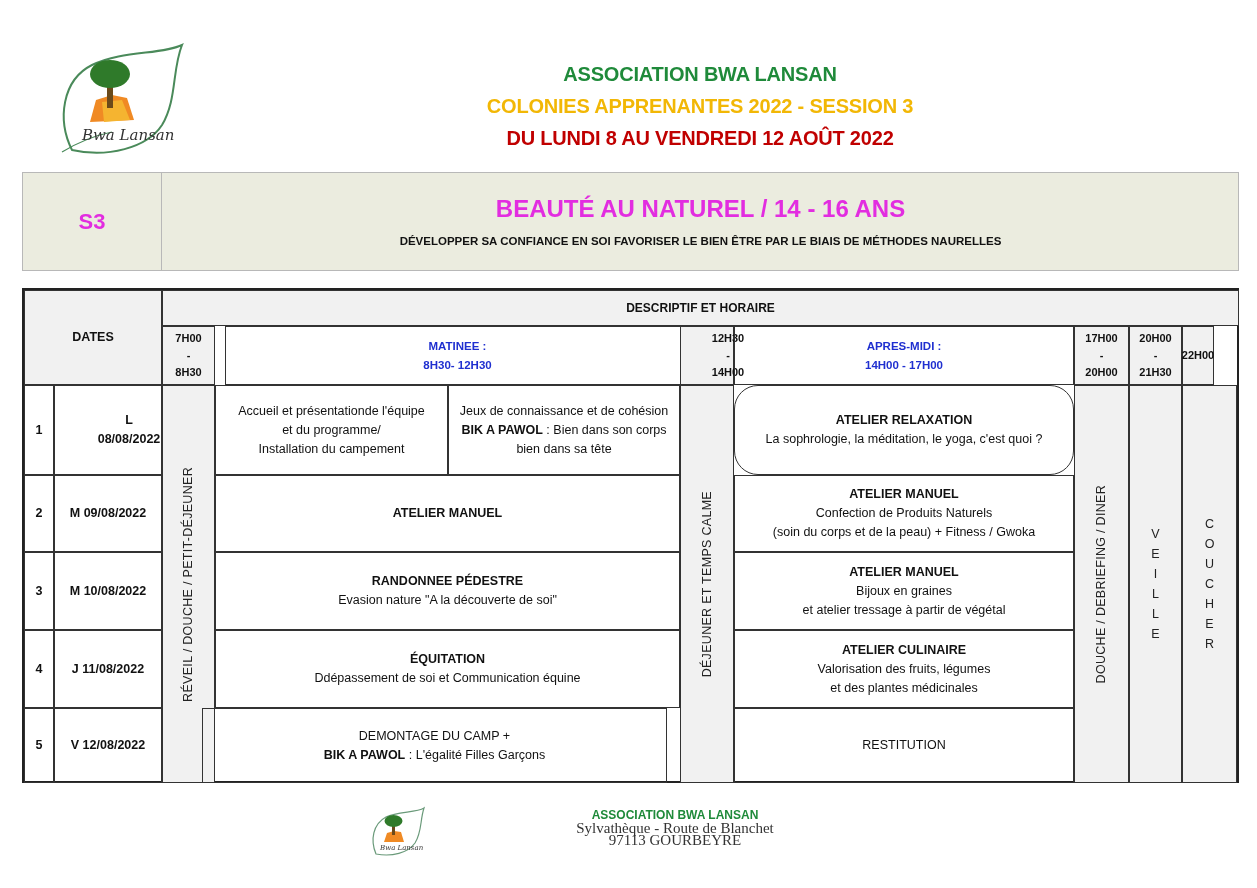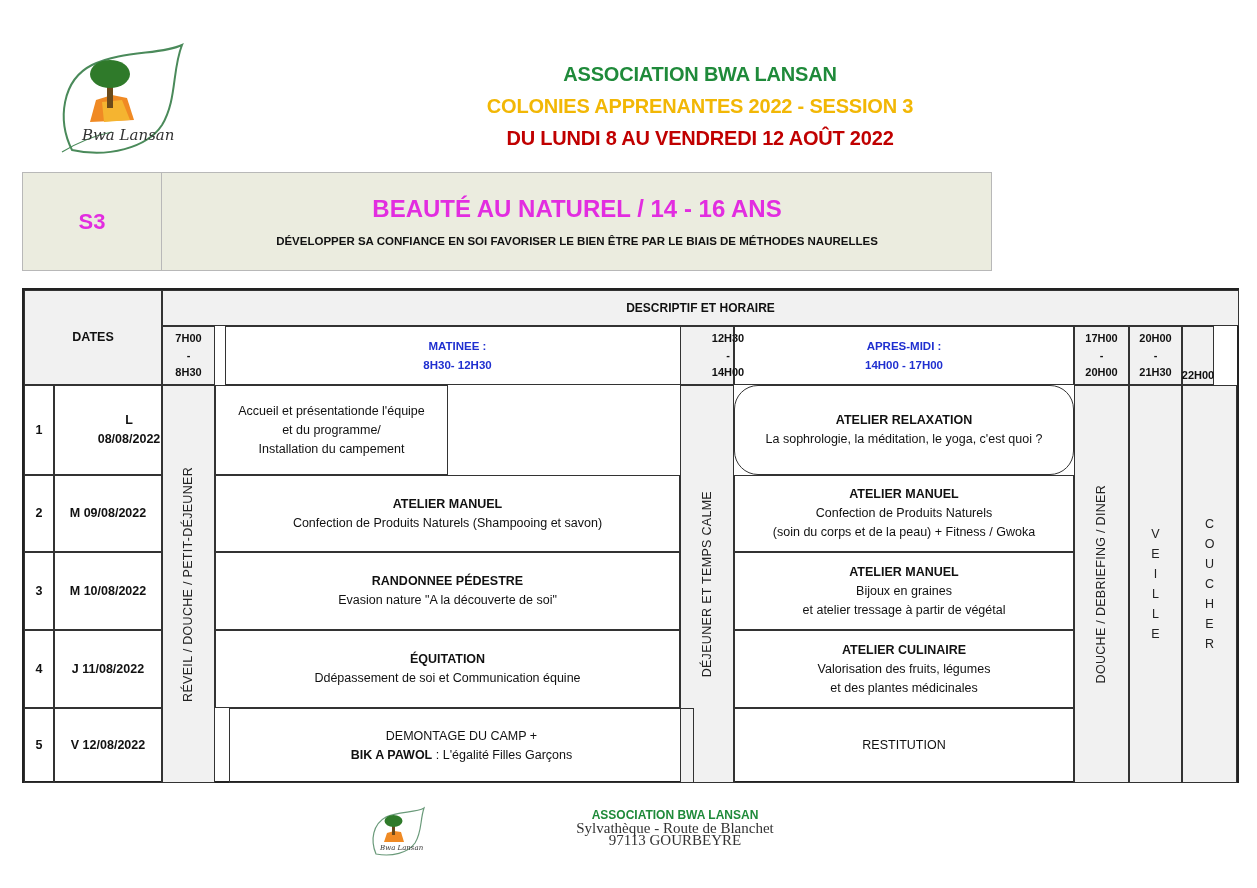--- a/index.html
+++ b/index.html
@@ -6,21 +6,21 @@
   body { width: 1257px; height: 888px; background: #ffffff; position: relative; overflow: hidden; font-family: "Liberation Sans", sans-serif; color: #111; }
   .abs { position: absolute; }
   
   .logo { left: 52px; top: 40px; width: 140px; height: 120px; }
   .titles { left: 340px; top: 58px; width: 720px; text-align: center; font-weight: bold; font-family: "Liberation Sans", sans-serif; }
   .titles div { font-size: 20px; line-height: 32px; letter-spacing: -0.2px; }
   .t1 { color: #1f8a3a; }
   .t2 { color: #f2b705; }
   .t3 { color: #c00000; }
   
-  .banner { left: 22px; top: 172px; width: 970px; height: 99px; background: #ebecdf; border: 1px solid #b8b8b8; }
+  .banner { left: 22px; top: 172px; width: 1217px; height: 99px; background: #ebecdf; border: 1px solid #b8b8b8; }
   .banner .code { position: absolute; left: 0; top: 0; width: 139px; height: 97px; border-right: 1px solid #b8b8b8; display: flex; align-items: center; justify-content: center; color: #e22de0; font-weight: bold; font-size: 22px; }
   .banner .ttl { position: absolute; left: 140px; right: 0; top: 22px; text-align: center; color: #e22de0; font-weight: bold; font-size: 24px; }
   .banner .sub { position: absolute; left: 140px; right: 0; top: 62px; text-align: center; font-weight: bold; font-size: 11.5px; color: #111; }
   
   .grid { left: 22px; top: 288px; width: 1217px; height: 495px; border: 2px solid #222; }
   .cell { position: absolute; border: 1px solid #333; display: flex; flex-direction: column; align-items: center; justify-content: center; text-align: center; font-size: 12.5px; line-height: 19px; }
   .gray { background: #f1f1f1; }
   .b { font-weight: bold; }
   .blue { color: #1f2fd0; font-weight: bold; }
   .small { font-size: 11px; line-height: 17px; font-weight: bold; }
@@ -90,21 +90,21 @@
   <div class="cell gray small" style="left:1050px;top:36px;width:55px;height:59px;">
     <span>17H00</span>
     <span>-</span>
     <span>20H00</span>
   </div>
   <div class="cell gray small" style="left:1105px;top:36px;width:53px;height:59px;">
     <span>20H00</span>
     <span>-</span>
     <span>21H30</span>
   </div>
-  <div class="cell gray small" style="left:1158px;top:36px;width:32px;height:59px;justify-content:flex-end;">
+  <div class="cell gray small" style="left:1158px;top:36px;width:32px;height:59px;">
     <span>22H00</span>
   </div>
 
   <div class="cell gray" style="left:138px;top:95px;width:53px;height:398px;">
     <span class="vert">RÉVEIL / DOUCHE / PETIT-DÉJEUNER</span>
   </div>
   <div class="cell gray" style="left:656px;top:95px;width:54px;height:398px;">
     <span class="vert">DÉJEUNER ET TEMPS CALME</span>
   </div>
   <div class="cell gray" style="left:1050px;top:95px;width:55px;height:398px;">
@@ -136,34 +136,38 @@
       <span>1</span>
     </div>
   <div class="cell b" style="left:30px;top:95px;width:108px;height:90px;padding-left:42px;">
       <span>L 08/08/2022</span>
     </div>
   <div class="cell" style="left:191px;top:95px;width:233px;height:90px;">
     <span>Accueil et présentationde l'équipe</span>
     <span>et du programme/</span>
     <span>Installation du campement</span>
   </div>
+  <div class="cell" style="left:424px;top:95px;width:232px;height:90px;">
+    <span>Jeux de connaissance et de cohésion</span>
+    <span><b>BIK A PAWOL</b><span> : Bien dans son corps</span></span>
+    <span>bien dans sa tête</span>
+  </div>
   <div class="cell" style="left:710px;top:95px;width:340px;height:90px;border-radius:24px;">
     <span class="b">ATELIER RELAXATION</span>
     <span>La sophrologie, la méditation, le yoga, c'est quoi ?</span>
   </div>
 
   <div class="cell b" style="left:0;top:185px;width:30px;height:77px;">
       <span>2</span>
     </div>
   <div class="cell b" style="left:30px;top:185px;width:108px;height:77px;">
       <span>M 09/08/2022</span>
     </div>
   <div class="cell" style="left:191px;top:185px;width:465px;height:77px;">
     <span class="b">ATELIER MANUEL</span>
-    <span>Confection de Produits Naturels (Shampooing et savon)</span>
   </div>
   <div class="cell" style="left:710px;top:185px;width:340px;height:77px;">
     <span class="b">ATELIER MANUEL</span>
     <span>Confection de Produits Naturels</span>
     <span>(soin du corps et de la peau) + Fitness / Gwoka</span>
   </div>
 
   <div class="cell b" style="left:0;top:262px;width:30px;height:78px;">
       <span>3</span>
     </div>
@@ -195,21 +199,21 @@
     <span>Valorisation des fruits, légumes</span>
     <span>et des plantes médicinales</span>
   </div>
 
   <div class="cell b" style="left:0;top:418px;width:30px;height:75px;">
       <span>5</span>
     </div>
   <div class="cell b" style="left:30px;top:418px;width:108px;height:75px;">
       <span>V 12/08/2022</span>
     </div>
-  <div class="cell" style="left:205px;top:418px;width:465px;height:75px;">
+  <div class="cell" style="left:178px;top:418px;width:465px;height:75px;">
     <span>DEMONTAGE DU CAMP +</span>
     <span><b>BIK A PAWOL</b><span> : L'égalité Filles Garçons</span></span>
   </div>
   <div class="cell" style="left:710px;top:418px;width:340px;height:75px;">
     <span>RESTITUTION</span>
   </div>
 </div>
 
 <div class="abs flogo">
   <svg width="60" height="52" viewBox="0 0 60 52">

